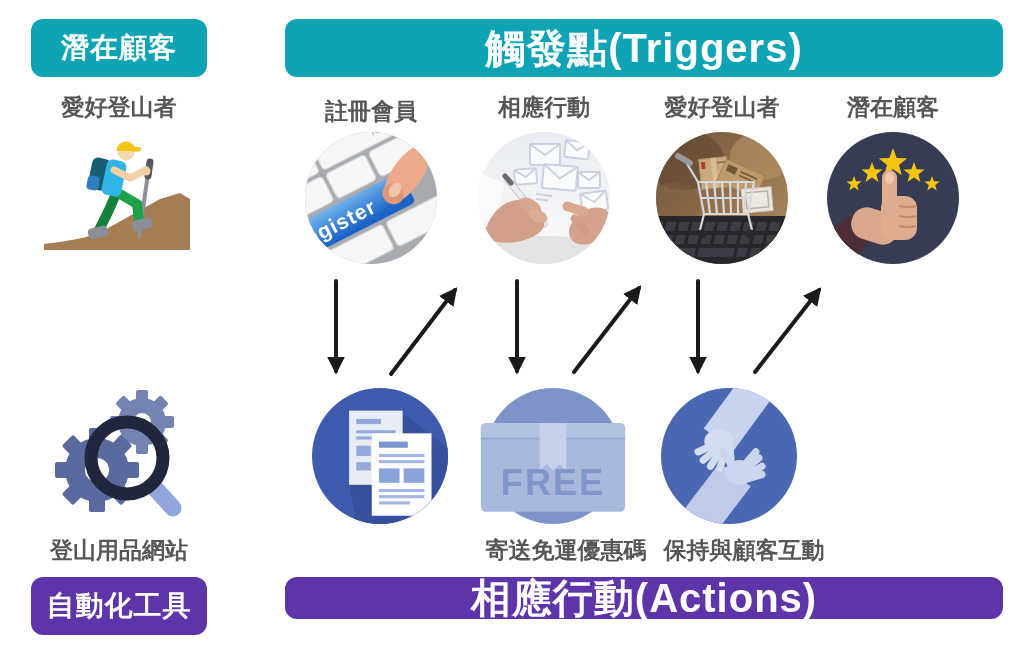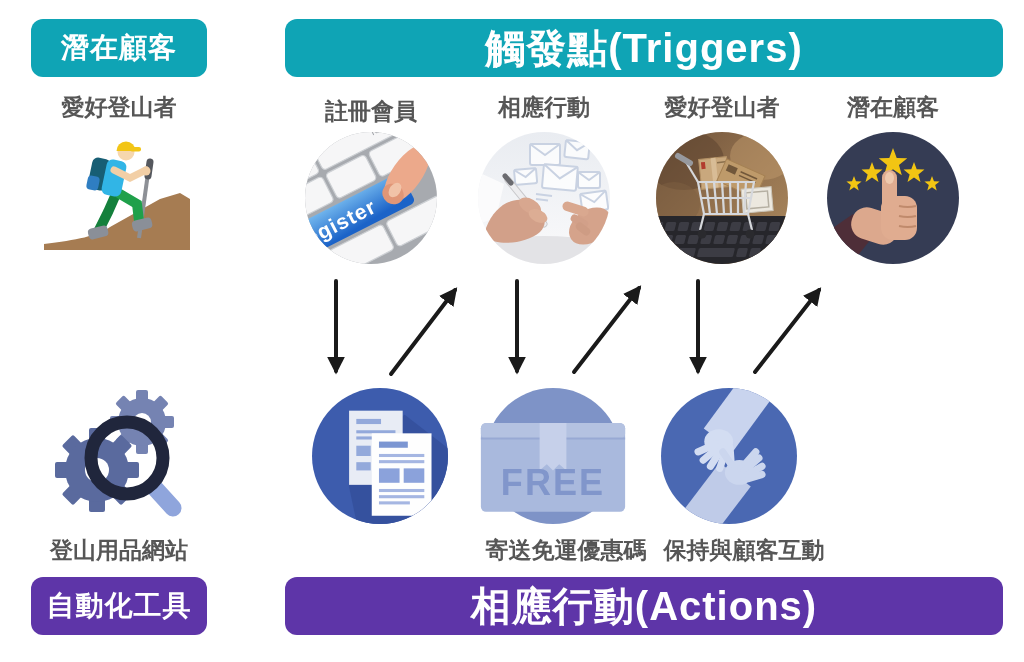--- a/index.html
+++ b/index.html
@@ -402,15 +402,15 @@
       </g>
       <line x1="106" y1="106" x2="126" y2="128" stroke="#8FA5DC" stroke-width="17" stroke-linecap="round"></line>
       <circle cx="80" cy="78" r="36" fill="none" stroke="#20263C" stroke-width="13"></circle>
     </svg>
   </div>
 
   <div class="abs lbl" style="left:27px;top:534px;width:184px;height:32px">登山用品網站</div>
 
   <div class="abs badge purple-bg" style="left:31px;top:577px;width:176px;height:58px">自動化工具</div>
 
-  <div class="abs banner purple-bg" style="left:285px;top:577px;width:718px;height:58px">相應行動(Actions)</div>
+  <div class="abs banner purple-bg" style="left:285px;top:577px;width:718px;height:42px">相應行動(Actions)</div>
 
 </div>
 
 </body></html>

